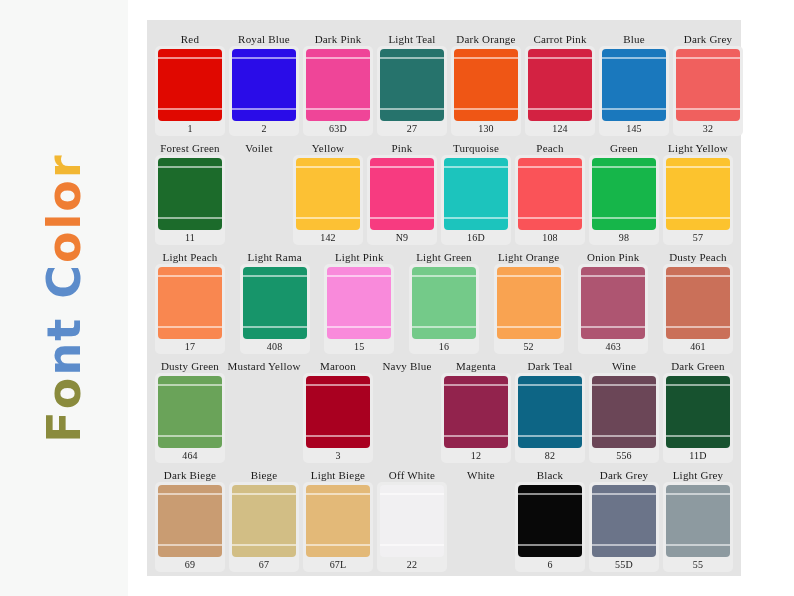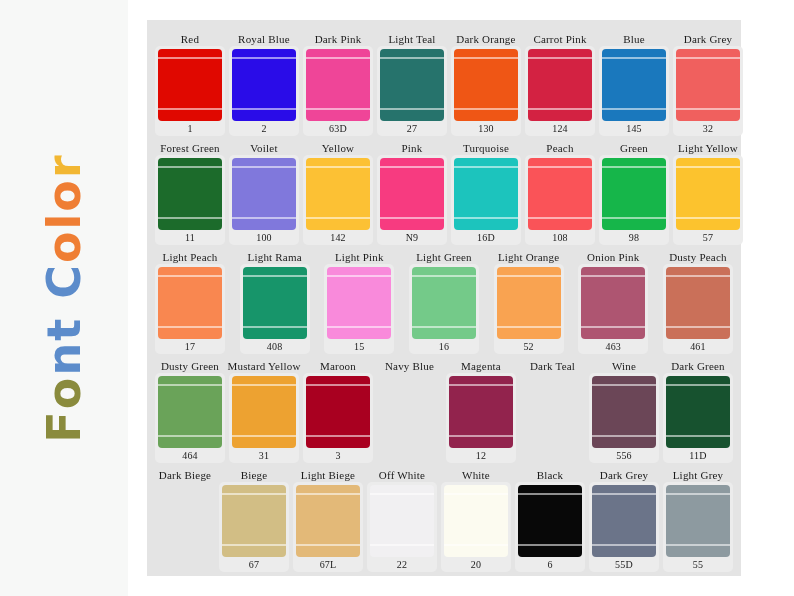--- a/index.html
+++ b/index.html
@@ -216,27 +216,20 @@
           <div class="spool-shell">
             <div class="spool" style="background: rgb(28, 107, 43);">
               <div class="band top"></div>
               <div class="band bottom"></div>
             </div>
             <div class="card-code">11</div>
           </div>
         </div>
         <div class="card">
           <div class="card-name">Voilet</div>
-          <div class="spool-shell">
-            <div class="spool" style="background: rgb(128, 120, 220);">
-              <div class="band top"></div>
-              <div class="band bottom"></div>
-            </div>
-            <div class="card-code">100</div>
-          </div>
         </div>
         <div class="card">
           <div class="card-name">Yellow</div>
           <div class="spool-shell">
             <div class="spool" style="background: rgb(252, 193, 52);">
               <div class="band top"></div>
               <div class="band bottom"></div>
             </div>
             <div class="card-code">142</div>
           </div>
@@ -370,27 +363,20 @@
           <div class="spool-shell">
             <div class="spool" style="background: rgb(106, 163, 89);">
               <div class="band top"></div>
               <div class="band bottom"></div>
             </div>
             <div class="card-code">464</div>
           </div>
         </div>
         <div class="card">
           <div class="card-name">Mustard Yellow</div>
-          <div class="spool-shell">
-            <div class="spool" style="background: rgb(237, 162, 49);">
-              <div class="band top"></div>
-              <div class="band bottom"></div>
-            </div>
-            <div class="card-code">31</div>
-          </div>
         </div>
         <div class="card">
           <div class="card-name">Maroon</div>
           <div class="spool-shell">
             <div class="spool" style="background: rgb(169, 0, 32);">
               <div class="band top"></div>
               <div class="band bottom"></div>
             </div>
             <div class="card-code">3</div>
           </div>
@@ -403,20 +389,27 @@
           <div class="spool-shell">
             <div class="spool" style="background: rgb(146, 35, 77);">
               <div class="band top"></div>
               <div class="band bottom"></div>
             </div>
             <div class="card-code">12</div>
           </div>
         </div>
         <div class="card">
           <div class="card-name">Dark Teal</div>
+          <div class="spool-shell">
+            <div class="spool" style="background: rgb(13, 101, 133);">
+              <div class="band top"></div>
+              <div class="band bottom"></div>
+            </div>
+            <div class="card-code">82</div>
+          </div>
         </div>
         <div class="card">
           <div class="card-name">Wine</div>
           <div class="spool-shell">
             <div class="spool" style="background: rgb(107, 70, 87);">
               <div class="band top"></div>
               <div class="band bottom"></div>
             </div>
             <div class="card-code">556</div>
           </div>
@@ -428,20 +421,27 @@
               <div class="band top"></div>
               <div class="band bottom"></div>
             </div>
             <div class="card-code">11D</div>
           </div>
         </div>
       </div>
       <div class="row">
         <div class="card">
           <div class="card-name">Dark Biege</div>
+          <div class="spool-shell">
+            <div class="spool" style="background: rgb(201, 156, 114);">
+              <div class="band top"></div>
+              <div class="band bottom"></div>
+            </div>
+            <div class="card-code">69</div>
+          </div>
         </div>
         <div class="card">
           <div class="card-name">Biege</div>
           <div class="spool-shell">
             <div class="spool" style="background: rgb(210, 190, 133);">
               <div class="band top"></div>
               <div class="band bottom"></div>
             </div>
             <div class="card-code">67</div>
           </div>
@@ -461,27 +461,20 @@
           <div class="spool-shell">
             <div class="spool" style="background: rgb(241, 240, 242);">
               <div class="band top"></div>
               <div class="band bottom"></div>
             </div>
             <div class="card-code">22</div>
           </div>
         </div>
         <div class="card">
           <div class="card-name">White</div>
-          <div class="spool-shell">
-            <div class="spool" style="background: rgb(252, 251, 240);">
-              <div class="band top"></div>
-              <div class="band bottom"></div>
-            </div>
-            <div class="card-code">20</div>
-          </div>
         </div>
         <div class="card">
           <div class="card-name">Black</div>
           <div class="spool-shell">
             <div class="spool" style="background: rgb(8, 8, 8);">
               <div class="band top"></div>
               <div class="band bottom"></div>
             </div>
             <div class="card-code">6</div>
           </div>

